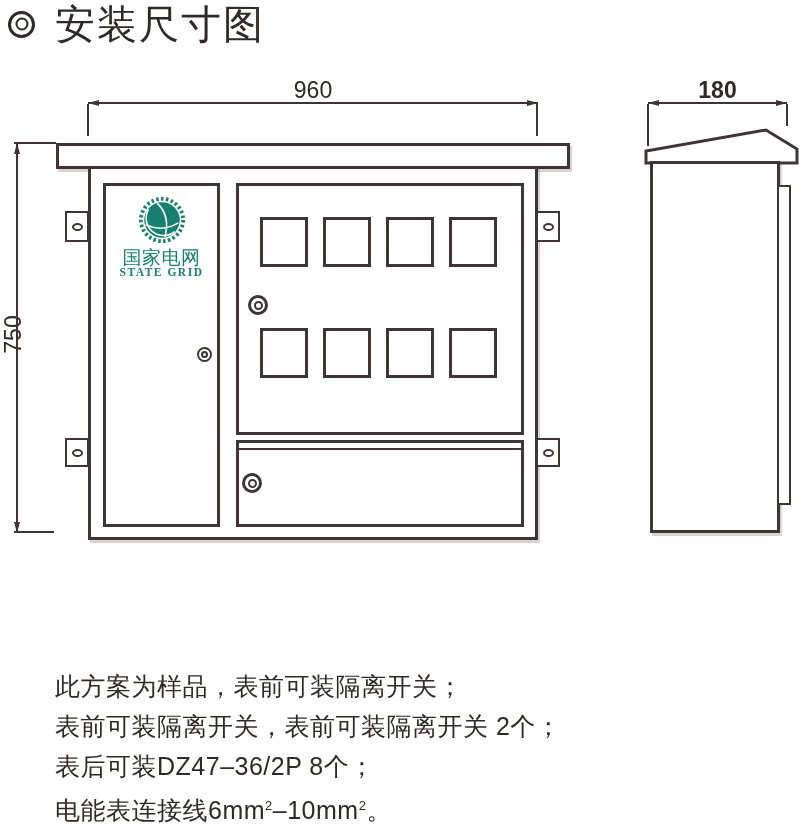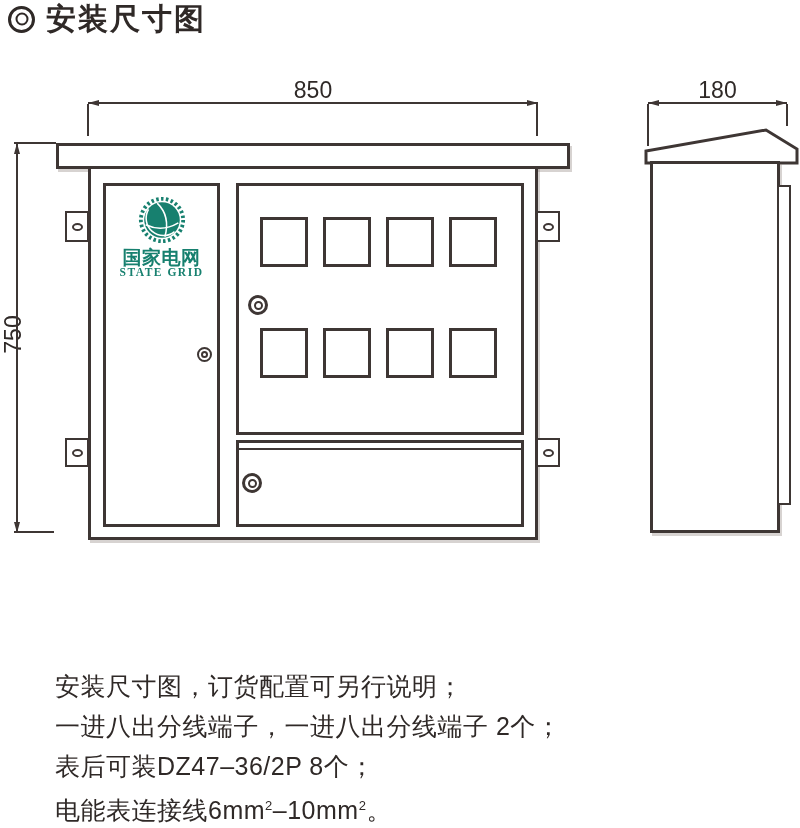--- a/index.html
+++ b/index.html
@@ -5,21 +5,21 @@
   html,body{margin:0;padding:0;background:#fff;}
   .page{position:relative;width:800px;height:828px;background:var(--bg,#fff);
         font-family:"Liberation Sans",sans-serif;overflow:hidden;}
 
   
   .sec-title{position:absolute;display:flex;align-items:center;gap:11px;}
   .bullet{display:inline-block;width:27px;height:27px;border:3.5px solid var(--text);
           border-radius:50%;position:relative;box-sizing:border-box;flex:0 0 auto;}
   .bullet-inner{position:absolute;left:50%;top:50%;transform:translate(-50%,-50%);
           width:13px;height:13px;border:2.5px solid var(--text);border-radius:50%;box-sizing:border-box;}
-  .h1{font-size:30px;font-weight:bold;color:var(--text);letter-spacing:2px;line-height:1;}
+  .h1{font-size:40px;font-weight:normal;color:var(--text);letter-spacing:2px;line-height:1;margin-left:9px;}
   .h2{font-size:31px;font-weight:bold;color:var(--text);letter-spacing:1px;line-height:1;}
   .h2-note{font-size:25px;font-weight:bold;color:var(--text);letter-spacing:0;}
 
   
   .box{position:absolute;background:#fff;border:3px solid var(--line);box-sizing:border-box;}
   .shadow{box-shadow:2px 3px 0 rgba(140,130,122,.35);}
   .hline,.vline{position:absolute;background:var(--line);}
   .dim-label{position:absolute;font-size:23px;color:var(--text);text-align:center;line-height:1;}
   .arr{position:absolute;width:0;height:0;}
   .arr.left {border-top:3.5px solid transparent;border-bottom:3.5px solid transparent;border-right:11px solid var(--line);}
@@ -30,21 +30,21 @@
   .win{position:absolute;width:48px;height:50px;border:3px solid var(--line);box-sizing:border-box;background:#fff;}
   .lock{position:absolute;border:3px solid var(--line);border-radius:50%;box-sizing:border-box;
         display:flex;align-items:center;justify-content:center;background:#fff;}
   .lock-inner{border:2.5px solid var(--line);border-radius:50%;box-sizing:border-box;}
   .ear{position:absolute;border:2.5px solid var(--line);box-sizing:border-box;background:#fff;
        display:flex;align-items:center;justify-content:center;}
   .ear-hole{width:11px;height:8px;border:2px solid var(--line);border-radius:50%;box-sizing:border-box;}
 
   
   .logo-cn{position:absolute;left:103px;top:245px;width:117px;text-align:center;
-           font-size:19px;font-weight:bold;color:var(--logo);letter-spacing:.5px;}
+           font-size:19px;font-weight:normal;color:var(--logo);letter-spacing:.5px;}
   .logo-en{position:absolute;left:103px;top:266px;width:117px;text-align:center;
            font-family:"Liberation Serif",serif;font-size:11.5px;font-weight:bold;
            color:var(--logo);letter-spacing:1.5px;}
 
   
   .cfg{position:absolute;left:55px;top:666px;font-size:25px;color:var(--text);line-height:40px;letter-spacing:.5px;}
   .cfg p{margin:0;}
   .cfg sup{font-size:13px;vertical-align:9px;}
 </style>
 </head>
@@ -52,28 +52,28 @@
 
 <div class="page">
 
   <div class="sec-title" style="left:8px;top:4px;">
     <span class="bullet">
         <span class="bullet-inner"></span>
       </span>
     <span class="h1">安装尺寸图</span>
   </div>
 
-  <div class="dim-label" style="left:88px;top:79px;width:450px;">850</div>
+  <div class="dim-label" style="left:88px;top:79px;width:450px;">960</div>
   <div class="hline" style="left:88px;top:102px;width:450px;height:2px;"></div>
   <div class="arr left" style="left:88px;top:99.5px;"></div>
   <div class="arr right" style="left:527px;top:99.5px;"></div>
   <div class="vline" style="left:87px;top:104px;width:2px;height:32px;"></div>
   <div class="vline" style="left:536px;top:104px;width:2px;height:32px;"></div>
 
-  <div class="dim-label" style="left:648px;top:79px;width:139px;">180</div>
+  <div class="dim-label" style="left:648px;top:79px;width:139px;font-weight:bold;">180</div>
   <div class="hline" style="left:648px;top:102px;width:139px;height:2px;"></div>
   <div class="arr left" style="left:648px;top:99.5px;"></div>
   <div class="arr right" style="left:776px;top:99.5px;"></div>
   <div class="vline" style="left:647px;top:104px;width:2px;height:42px;"></div>
   <div class="vline" style="left:786px;top:104px;width:2px;height:22px;"></div>
 
   <div class="dim-label" style="left:-18px;top:324px;width:60px;height:21px;transform:rotate(-90deg);">750</div>
   <div class="vline" style="left:16px;top:143px;width:2px;height:390px;"></div>
   <div class="arr up" style="left:13.5px;top:143px;"></div>
   <div class="arr down" style="left:13.5px;top:522px;"></div>
@@ -130,19 +130,19 @@
   </div>
 
   <svg style="position:absolute;left:644px;top:127px;" width="156" height="40" viewBox="0 0 156 40">
     <polygon points="2,36 2,24 122,3 153,22 153,36" style="fill:#fff;stroke:var(--line);stroke-width:3;stroke-linejoin:miter;"></polygon>
   </svg>
   <div class="box shadow" style="left:650px;top:161px;width:130px;height:372px;"></div>
   <div class="box" style="left:777px;top:185px;width:14px;height:320px;border-width:2.5px;"></div>
 
 
   <div class="cfg">
-    <p>安装尺寸图，订货配置可另行说明；</p>
-    <p>一进八出分线端子，一进八出分线端子 2个；</p>
+    <p>此方案为样品，表前可装隔离开关；</p>
+    <p>表前可装隔离开关，表前可装隔离开关 2个；</p>
     <p>表后可装DZ47–36/2P 8个；</p>
     <p><span>电能表连接线6mm</span><sup>2</sup><span>–10mm</span><sup>2</sup><span>。</span></p>
   </div>
 
 </div>
 
 </body></html>

